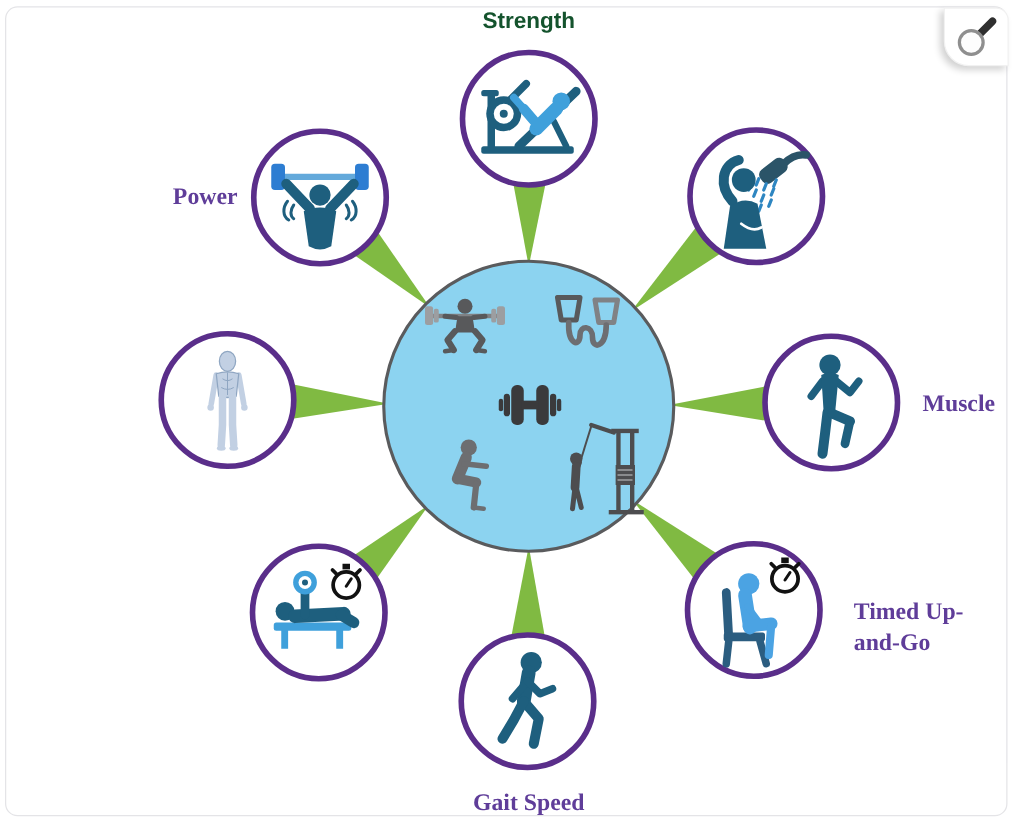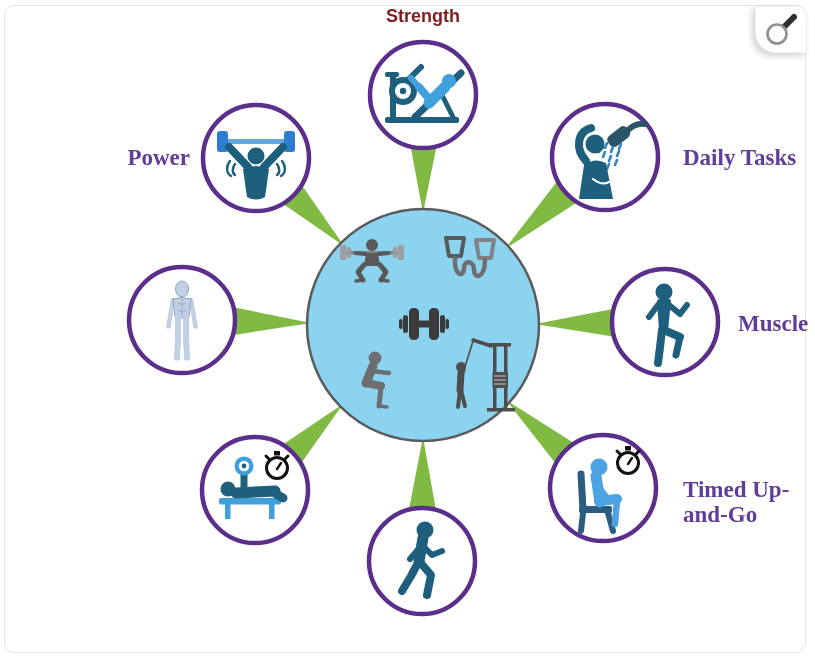--- a/index.html
+++ b/index.html
@@ -1,23 +1,23 @@
 <!DOCTYPE html>
 <html><head>
 <meta charset="utf-8">
 <style>
   html,body{margin:0;padding:0;background:#ffffff;}
   .page{position:relative;width:815px;height:661px;background:#ffffff;overflow:hidden;
         font-family:"Liberation Serif",serif;}
   .card{position:absolute;left:4px;top:5px;width:800px;height:646px;
         border:1px solid #e4e4e7;border-radius:10px;background:#ffffff;}
   .diagram{position:absolute;left:0;top:0;}
-  .lbl{position:absolute;font-weight:bold;font-size:23px;line-height:24px;color:#5F3D99;
+  .lbl{position:absolute;font-weight:bold;font-size:19px;line-height:24px;color:#5F3D99;
        font-family:"Liberation Serif",serif;}
-  .lbl.sans{font-family:"Liberation Sans",sans-serif;font-size:18px;color:#7f1d1d;}
+  .lbl.sans{font-family:"Liberation Sans",sans-serif;font-size:18px;color:#14532d;}
   .lbl.c{text-align:center;}
   .lbl.r{text-align:right;}
   .zoom-btn{position:absolute;left:755px;top:6px;width:50px;height:45px;background:#ffffff;
             border-radius:0 10px 0 20px;box-shadow:-3px 3px 6px rgba(0,0,0,0.18);
             border:1px solid #f1f1f1;cursor:pointer;}
 </style>
 </head>
 <body>
 
 <div class="page">
@@ -215,23 +215,23 @@
         <path d="M0,-16 L-12,-2" stroke="#1E5F7E" stroke-width="6" stroke-linecap="round"></path>
         <path d="M0,-16 L10,-6 L20,-10" stroke="#1E5F7E" stroke-width="6" stroke-linecap="round" stroke-linejoin="round" fill="none"></path>
         <path d="M-3,0 L9,14 L5,34" stroke="#1E5F7E" stroke-width="8" stroke-linecap="round" stroke-linejoin="round" fill="none"></path>
         <path d="M-3,0 L-11,15 L-20,30" stroke="#1E5F7E" stroke-width="8" stroke-linecap="round" stroke-linejoin="round" fill="none"></path>
       </g>
     </g>
   </svg>
 
   <div class="lbl sans c" style="left:353px;top:4px;width:140px;">Strength</div>
   <div class="lbl r" style="left:75px;top:146px;width:115px;">Power</div>
-  <div class="lbl" style="left:683px;top:146px;width:125px;">Daily Tasks</div>
   <div class="lbl" style="left:738px;top:312px;width:75px;">Muscle</div>
   <div class="lbl" style="left:683px;top:477px;width:108px;line-height:25px;">Timed Up-and-Go</div>
+  <div class="lbl c" style="left:353px;top:631px;width:140px;">Gait Speed</div>
 
   <div class="zoom-btn">
     <svg width="50" height="45" viewBox="0 0 50 45">
       <line x1="28" y1="20" x2="38" y2="10" stroke="#2F2F2F" stroke-width="6" stroke-linecap="round"></line>
       <circle cx="21" cy="27" r="9.5" fill="#FDFDFD" stroke="#8F8F8F" stroke-width="2.6"></circle>
     </svg>
   </div>
 </div>
 
 </body></html>

